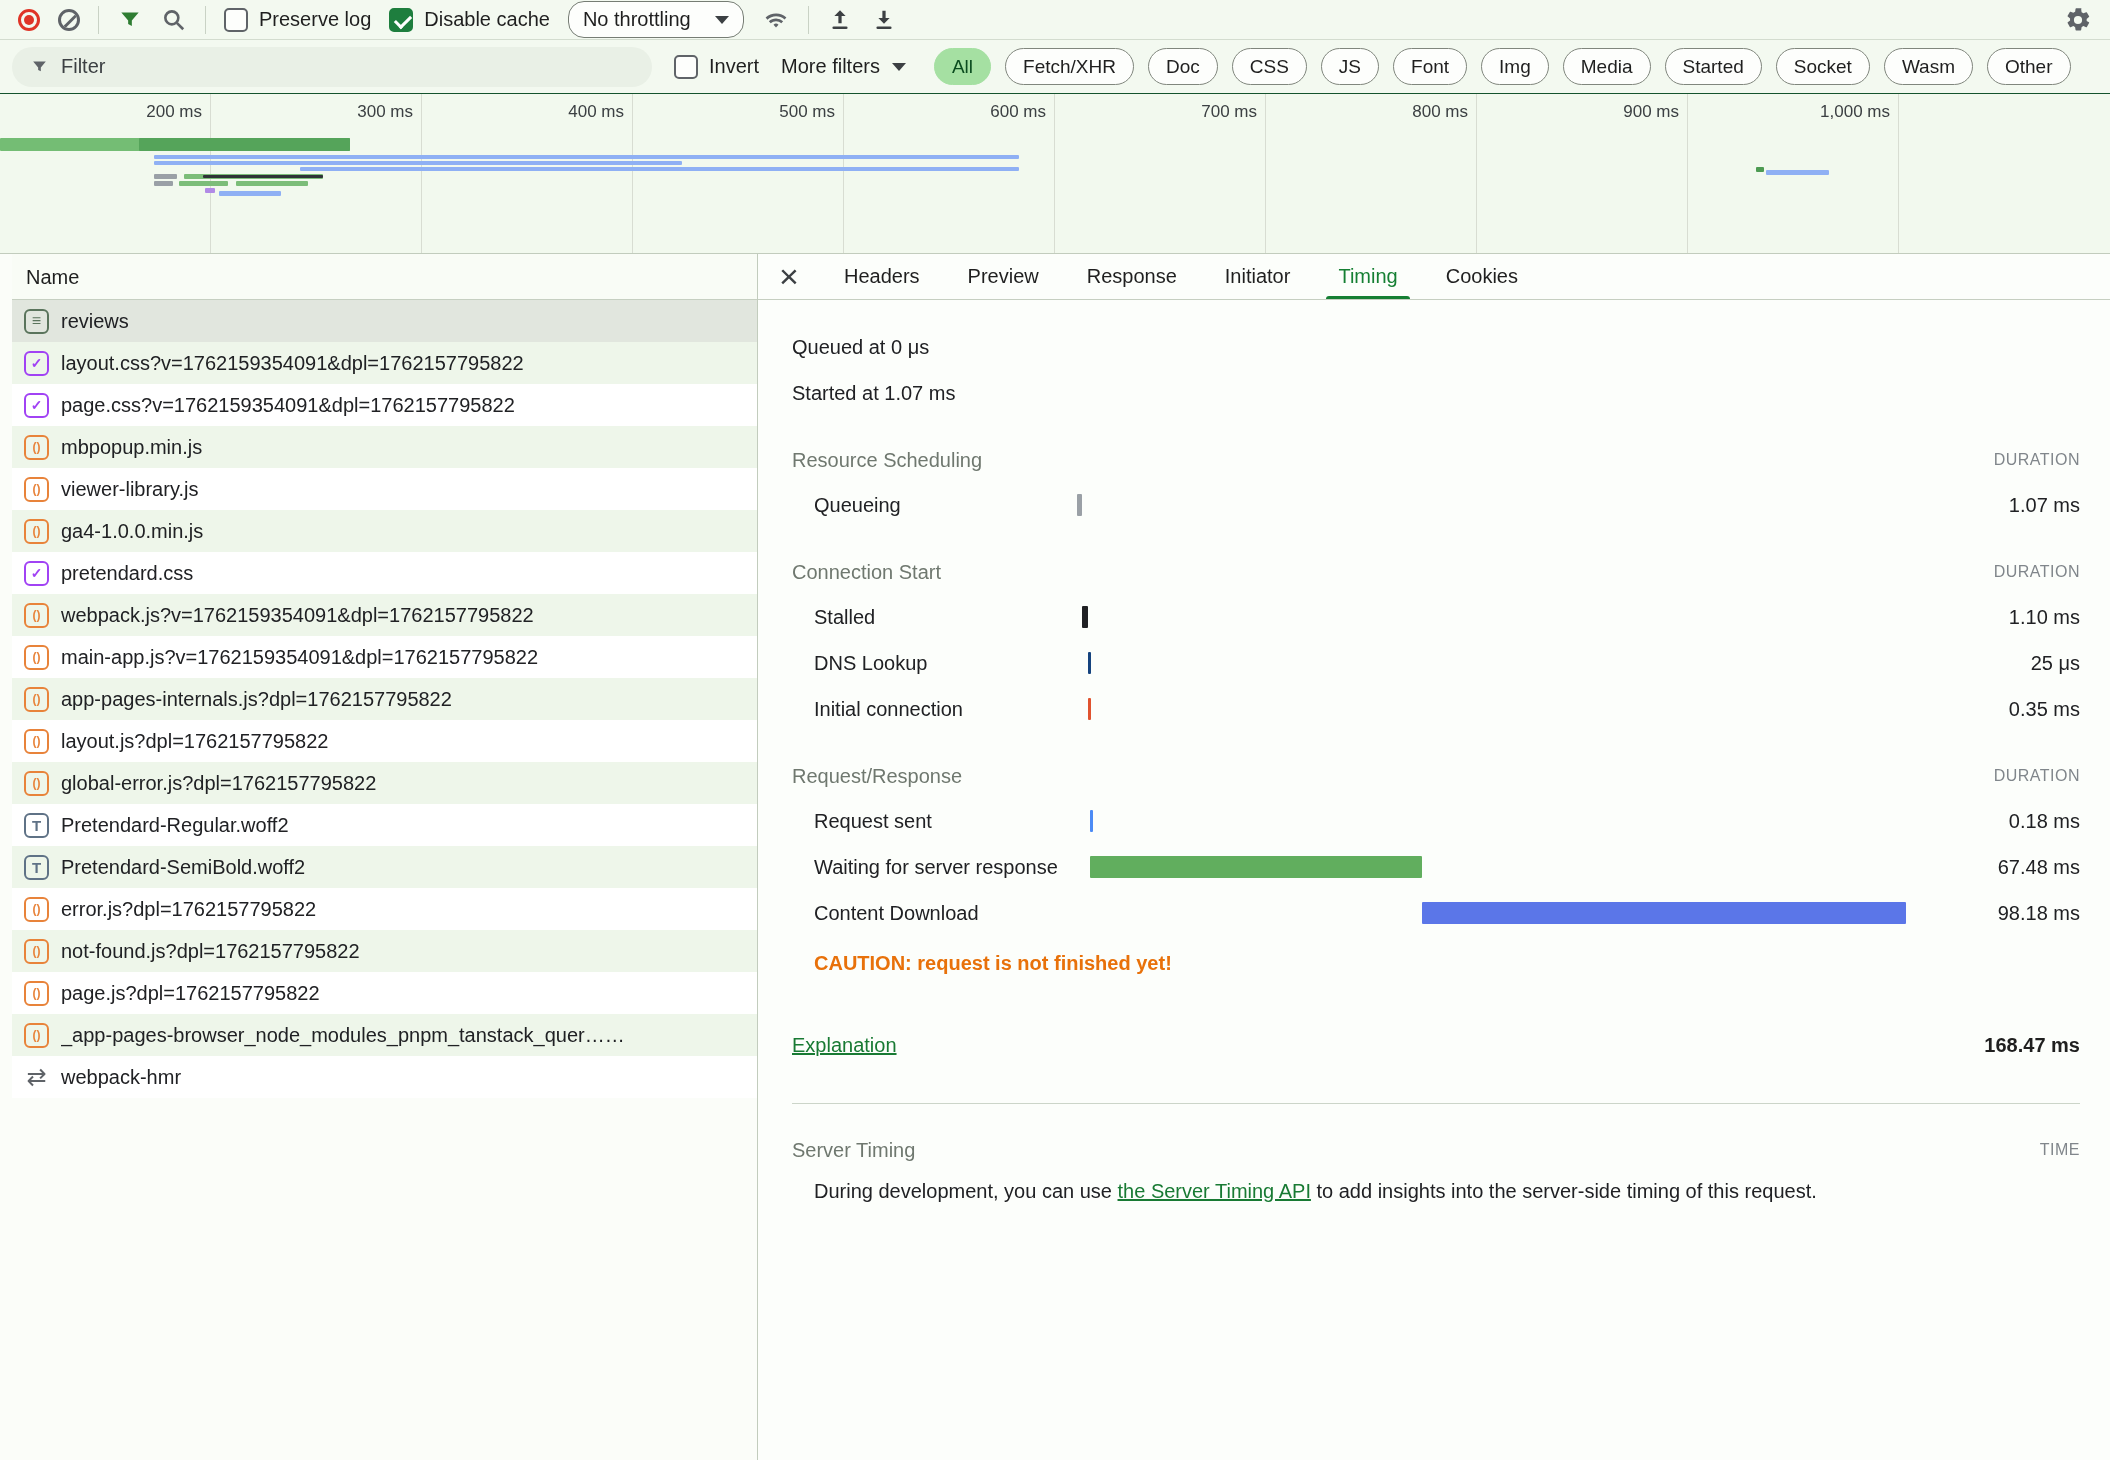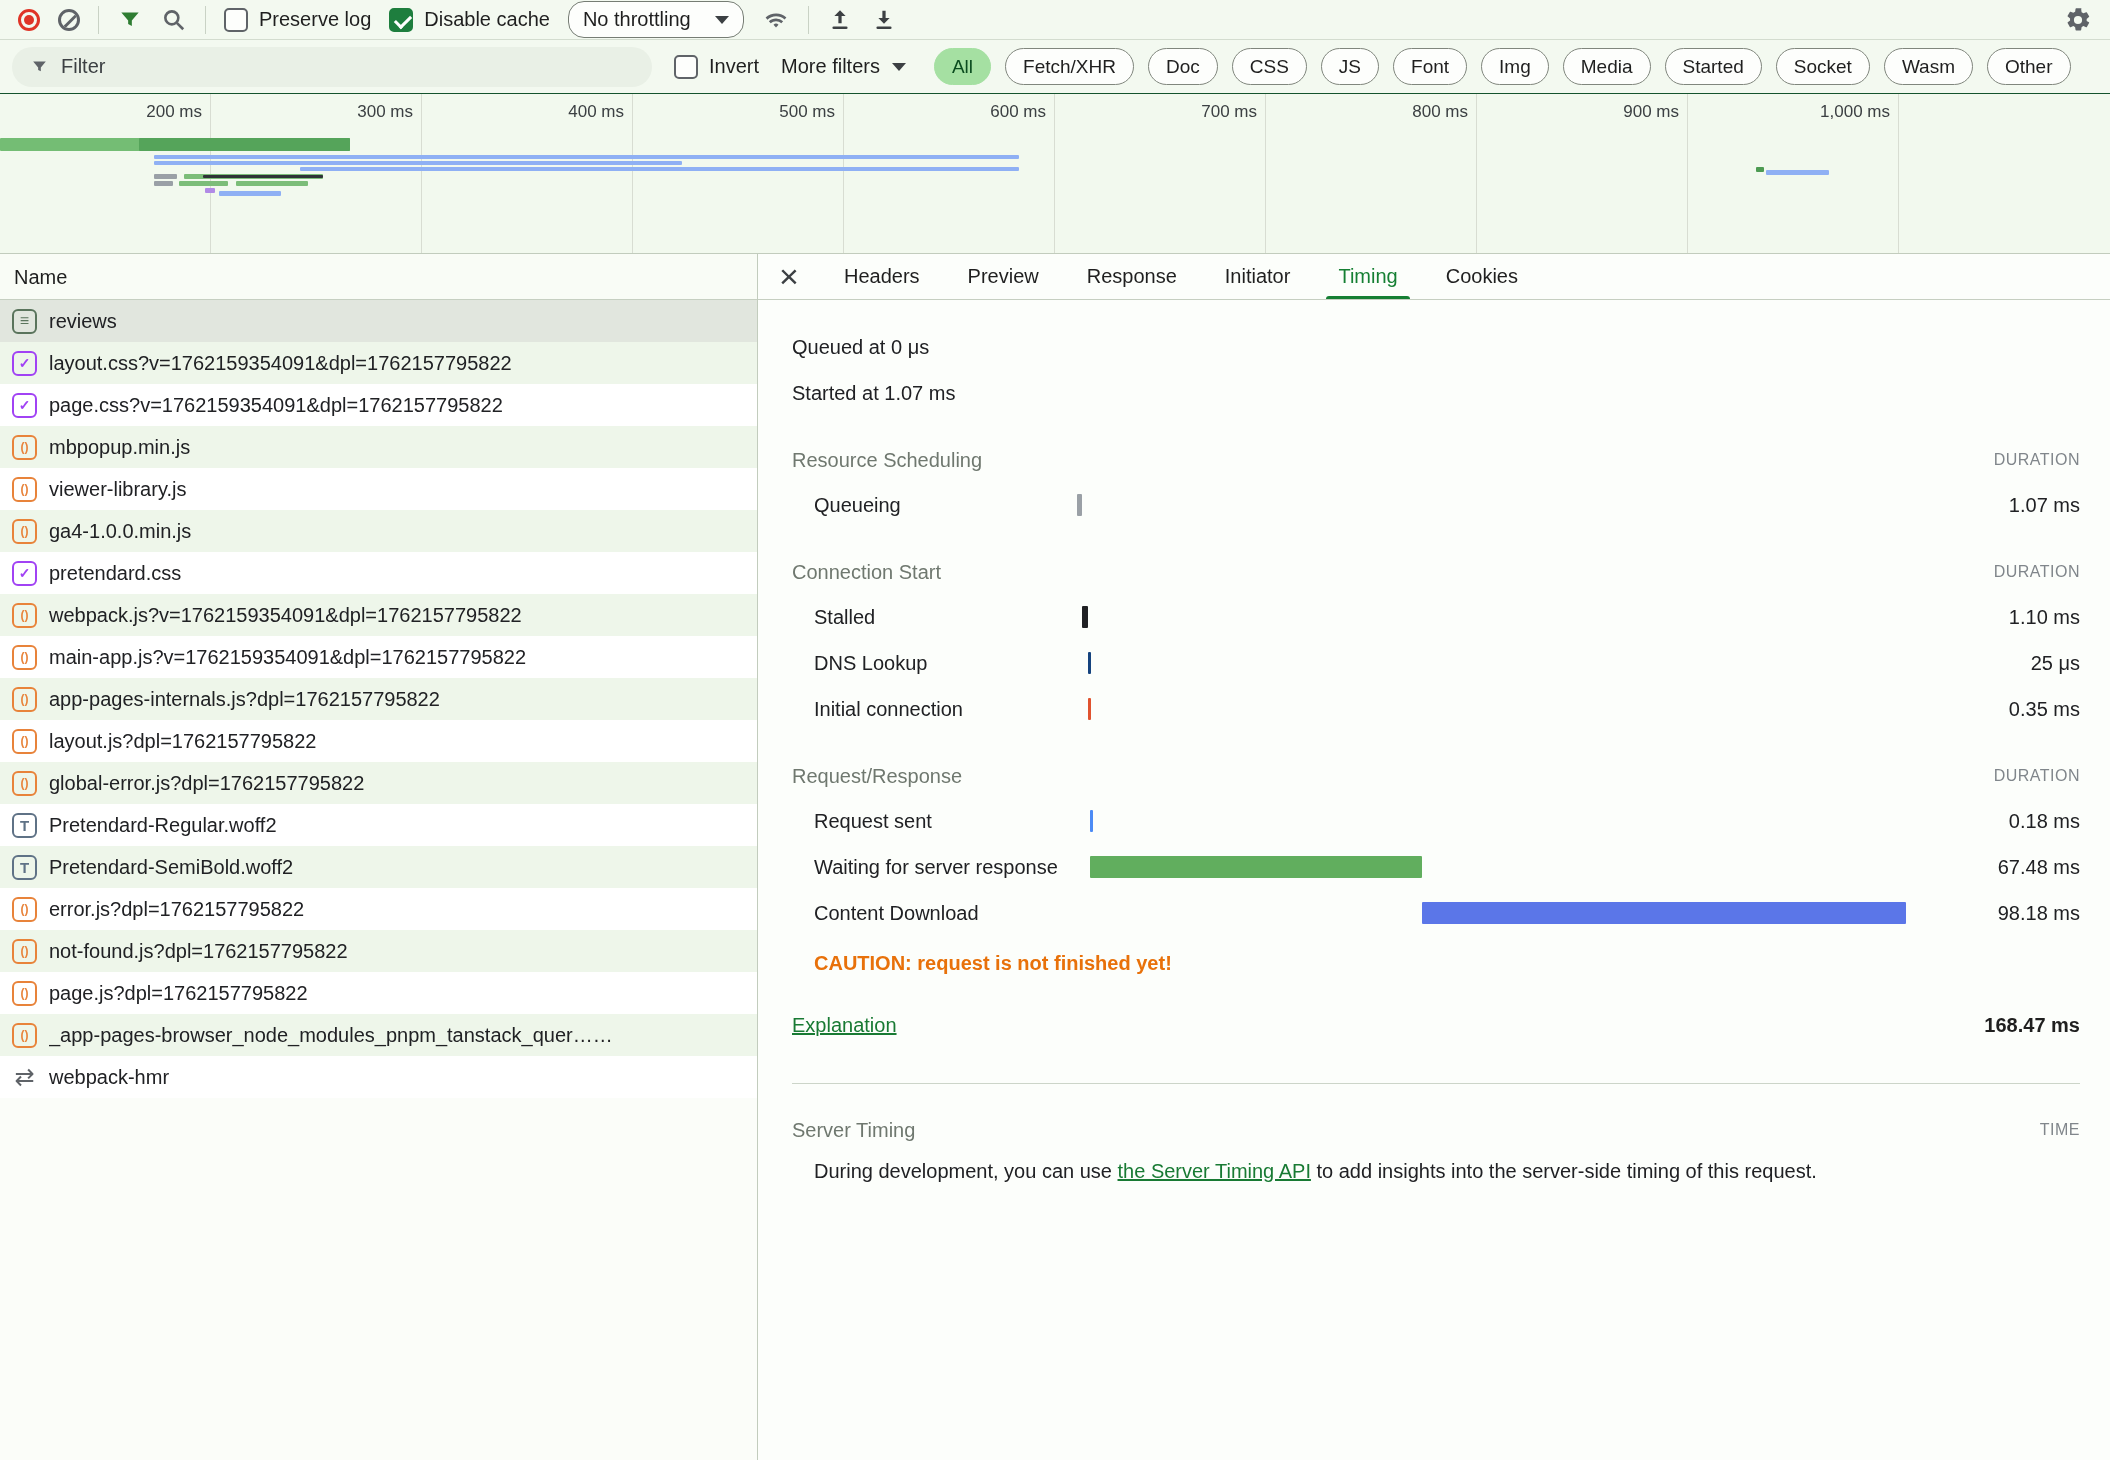--- a/index.html
+++ b/index.html
@@ -58,21 +58,21 @@
   
   .overview { height:160px; flex:none; position:relative; background:#f2f9ee; border-bottom:1px solid #c2ccbd; }
   .ov-grid { position:absolute; inset:0; display:flex; }
   .ov-cell { flex:0 0 10%; border-right:1px solid #d8ddd2; }
   .ov-label { text-align:right; padding:8px 8px 0 0; font-size:17px; color:#3c4043; white-space:nowrap; }
   .ov-bars { position:absolute; inset:0; }
   .ov-bar { position:absolute; border-radius:1px; }
 
   
   .main { flex:1; display:flex; min-height:0; }
-  .left { width:758px; flex:none; border-right:1px solid #c2ccbd; background:#fbfdf9; display:flex; flex-direction:column; min-height:0; }
+  .left { width:758px; flex:none; border-right:1px solid #c2ccbd; background:#fbfdf9; display:flex; flex-direction:column; min-height:0;padding-left:12px; }
   .left-header {
     height:46px; flex:none; line-height:46px; padding-left:14px; font-size:20px;
     color:#1f1f1f; border-bottom:1px solid #c6cfc1; background:#f9fcf6;
   }
   .rows { flex:1; overflow:hidden; }
   .row {
     height:42px; display:flex; align-items:center; gap:12px; padding:0 8px 0 12px;
     font-size:20px; color:#202124; background:#fff; cursor:pointer; white-space:nowrap; overflow:hidden;
   }
   .row.alt { background:#eef6ea; }
@@ -101,21 +101,21 @@
   .qline { line-height:46px; color:#202124; }
   .sec-head { display:flex; align-items:center; margin-top:22px; min-height:44px; }
   .sec-title { font-size:20px; color:#6f786f; }
   .sec-col { margin-left:auto; font-size:16px; color:#80868b; letter-spacing:0.5px; }
   .trow { display:flex; align-items:center; min-height:46px; }
   .lbl { flex:0 0 285px; padding-left:22px; line-height:27px; color:#202124; }
   .track { flex:1; height:26px; position:relative; margin-right:24px; min-width:0; }
   .bar { position:absolute; top:2px; height:22px; min-width:3px; border-radius:1px; }
   .dur { flex:0 0 150px; text-align:right; color:#202124; }
   .caution { color:#e8710a; font-weight:bold; padding-left:22px; margin-top:12px; line-height:30px; }
-  .totalrow { display:flex; align-items:center; margin-top:36px; }
+  .totalrow { display:flex; align-items:center; margin-top:56px; }
   .glink { color:#187a33; text-decoration:underline; cursor:pointer; }
   .total { margin-left:auto; font-weight:bold; }
   .hr { border-top:1px solid #ccd5c9; margin-top:46px; }
   .sec-head.st { margin-top:24px; }
   .stpara { margin-top:4px; padding-left:22px; line-height:31px; max-width:1215px; color:#202124; }
 </style>
 </head>
 <body>
 
 <div class="devtools">

